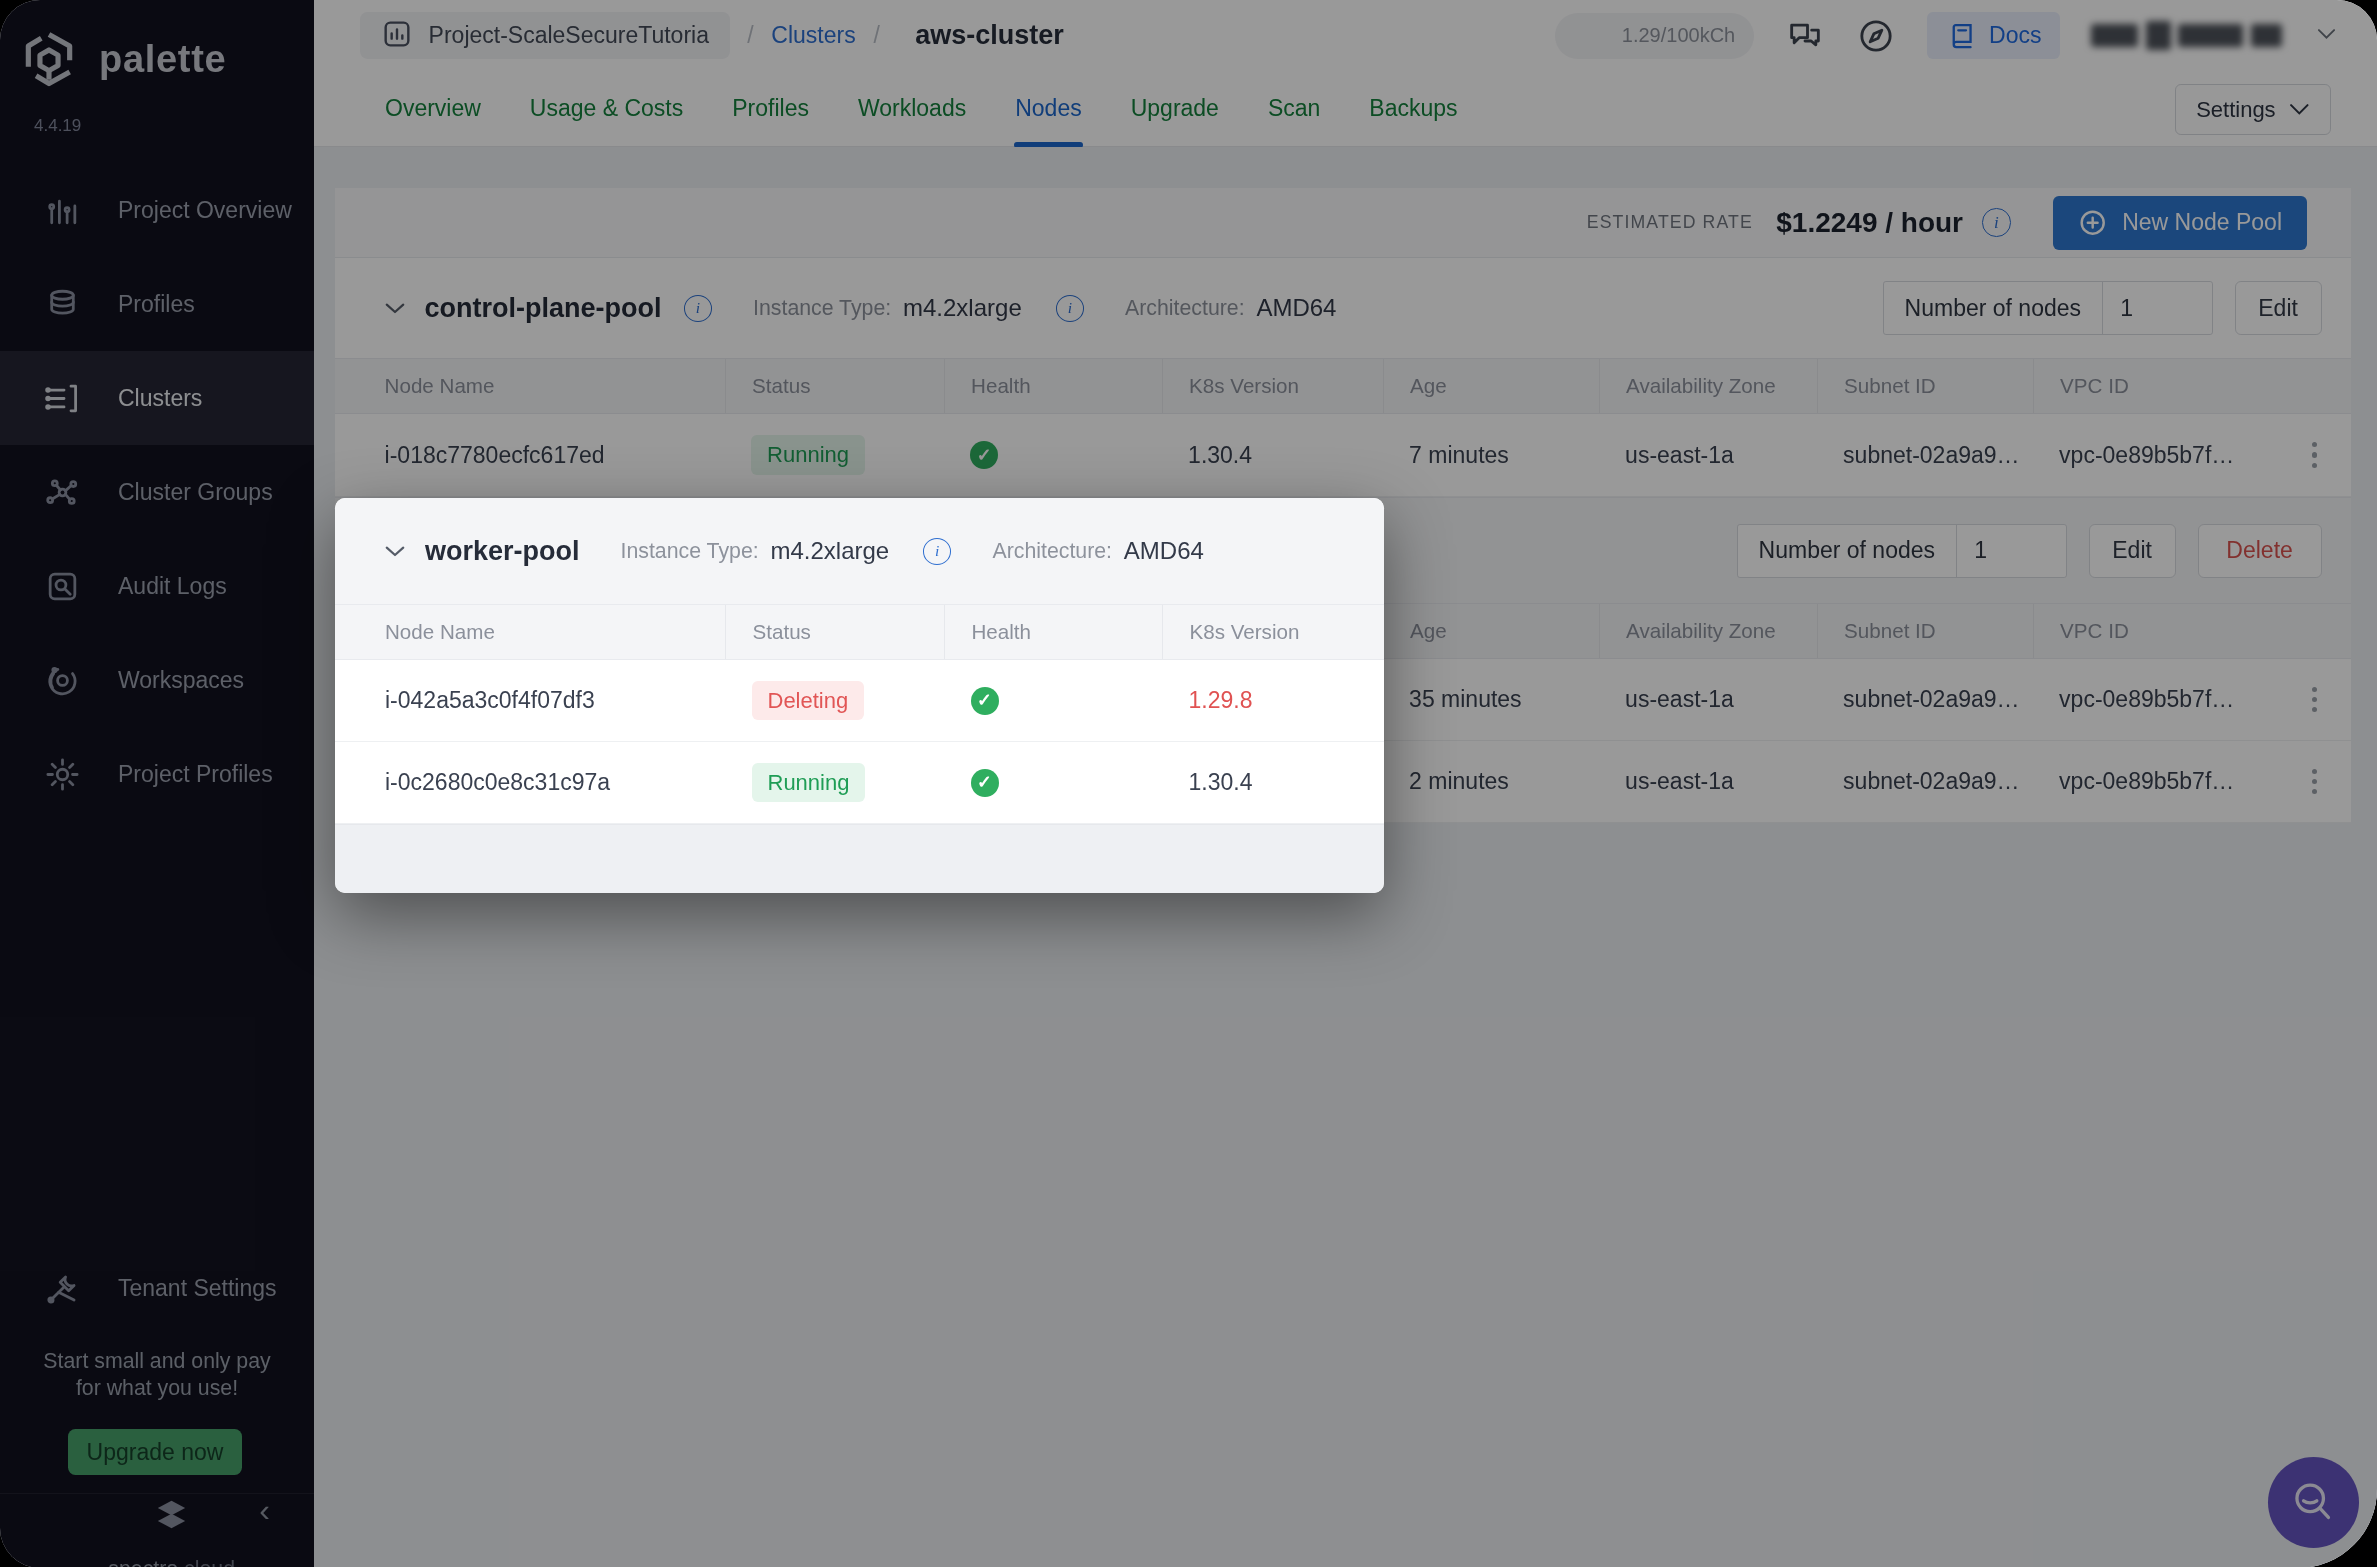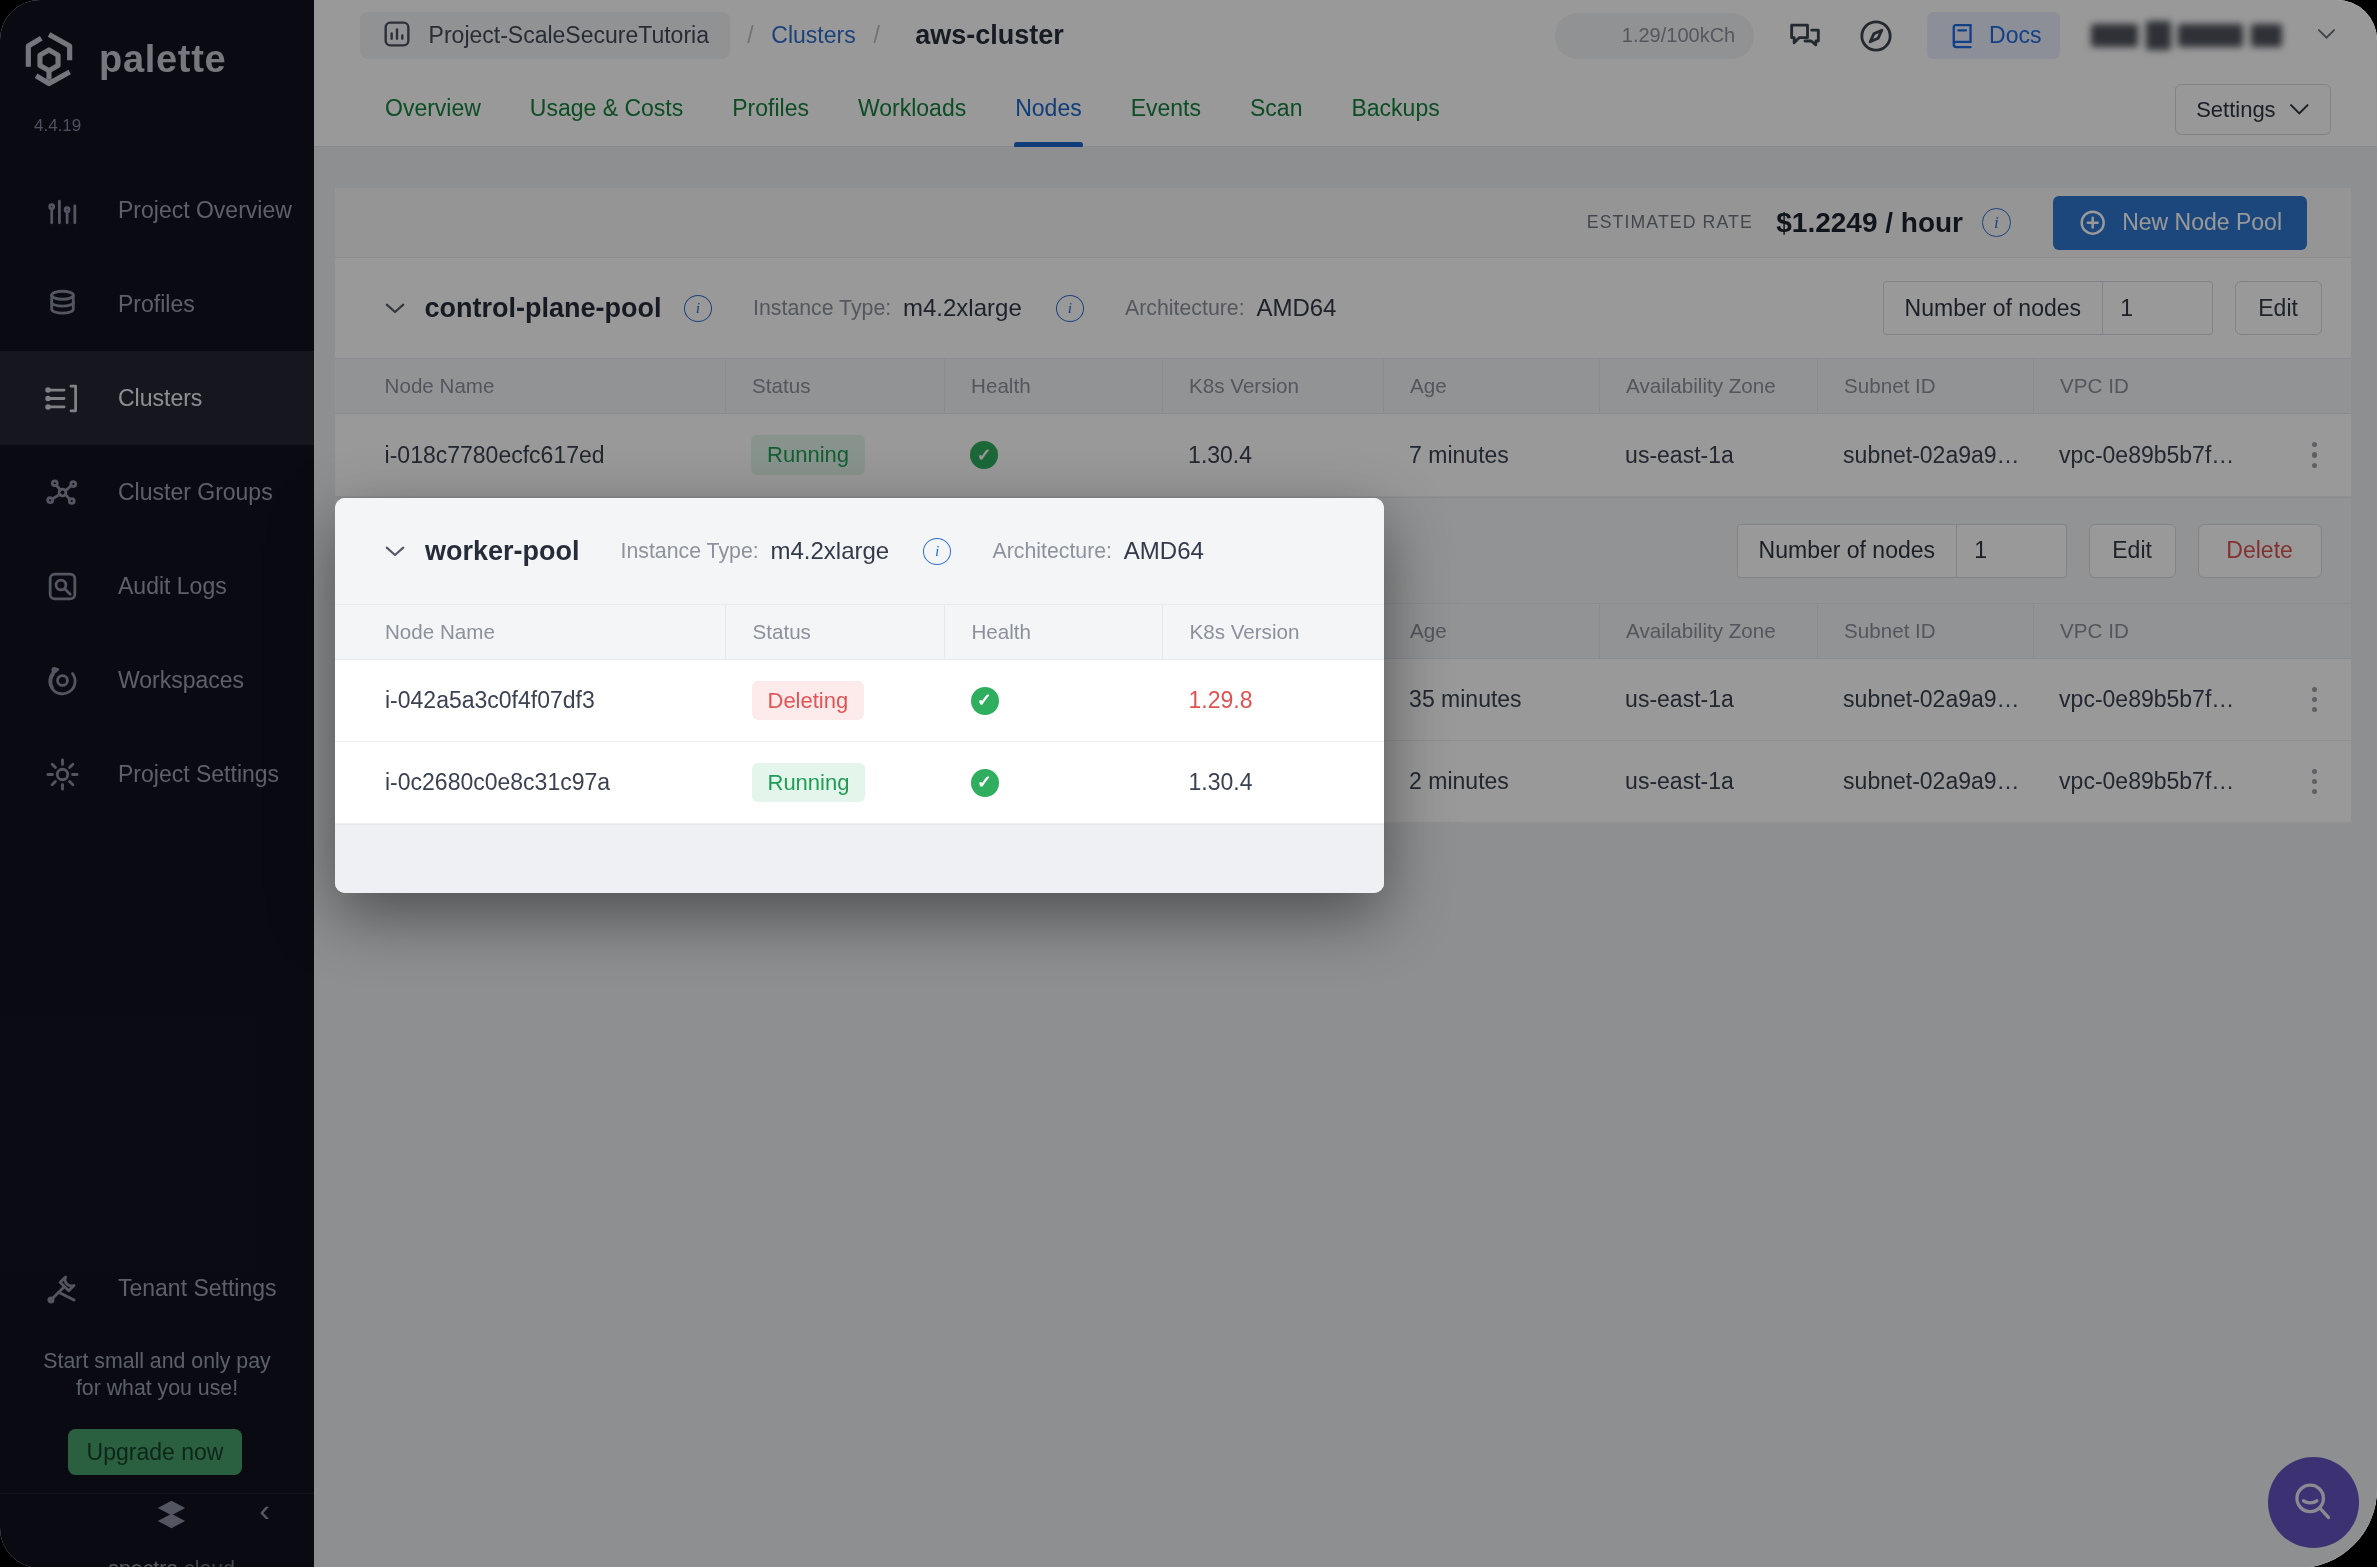--- a/index.html
+++ b/index.html
@@ -204,21 +204,21 @@
         </span>
         <span class="mi-label">Workspaces</span>
       </div>
       <div class="menu-item">
         <span class="mi-icon">
           <svg width="37" height="37" viewBox="0 0 24 24">
               <circle cx="12" cy="12" r="3.4"></circle>
               <path d="M12 2.5v3 M12 18.5v3 M2.5 12h3 M18.5 12h3 M5.3 5.3l2.1 2.1 M16.6 16.6l2.1 2.1 M18.7 5.3l-2.1 2.1 M7.4 16.6l-2.1 2.1"></path>
             </svg>
         </span>
-        <span class="mi-label">Project Settings</span>
+        <span class="mi-label">Project Profiles</span>
       </div>
     </nav>
 
     <div class="menu tenant">
       <div class="menu-item">
         <span class="mi-icon">
           <svg width="37" height="37" viewBox="0 0 24 24">
               <path d="M4.5 19.5 L13 11"></path>
               <circle cx="4.5" cy="19.5" r="1.4"></circle>
               <path d="M14 4.5a4.2 4.2 0 0 0 5.5 5.5 L16 13.5 10.5 8z"></path>
@@ -301,21 +301,21 @@
         </span>
       </div>
     </div>
 
     <div class="tabsbar">
       <div class="tab">Overview</div>
       <div class="tab">Usage &amp; Costs</div>
       <div class="tab">Profiles</div>
       <div class="tab">Workloads</div>
       <div class="tab active">Nodes</div>
-      <div class="tab">Events</div>
+      <div class="tab">Upgrade</div>
       <div class="tab">Scan</div>
       <div class="tab">Backups</div>
       <div class="settings-btn">
         <span>Settings</span>
         <svg width="20.6" height="12.5" viewBox="0 0 20 12" fill="none" stroke="#2e3542" stroke-width="2" stroke-linecap="round">
             <path d="M2 2l8 8 8-8"></path>
           </svg>
       </div>
     </div>
 

